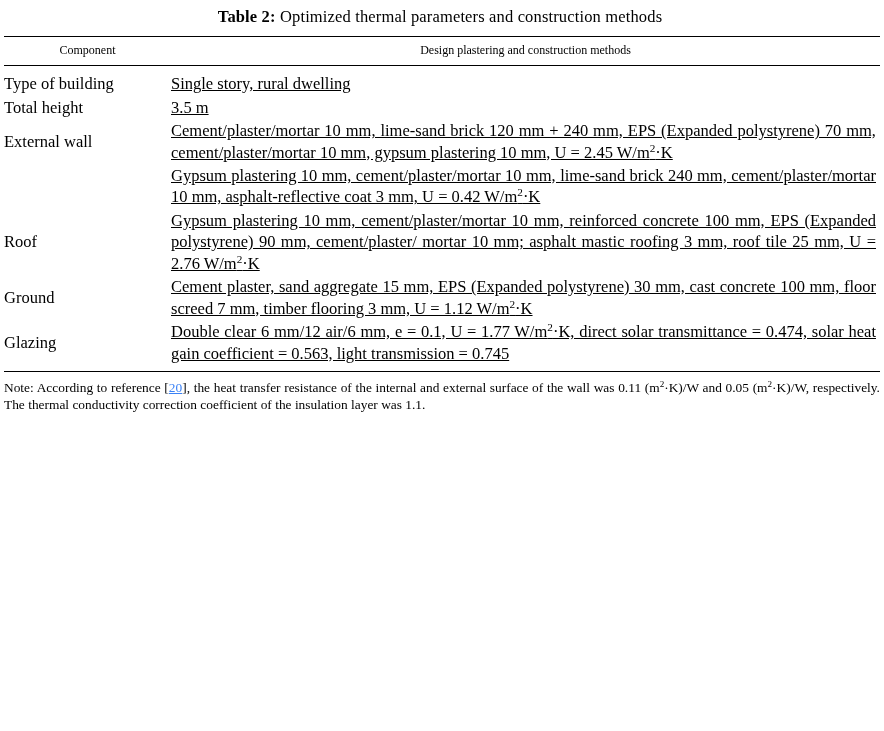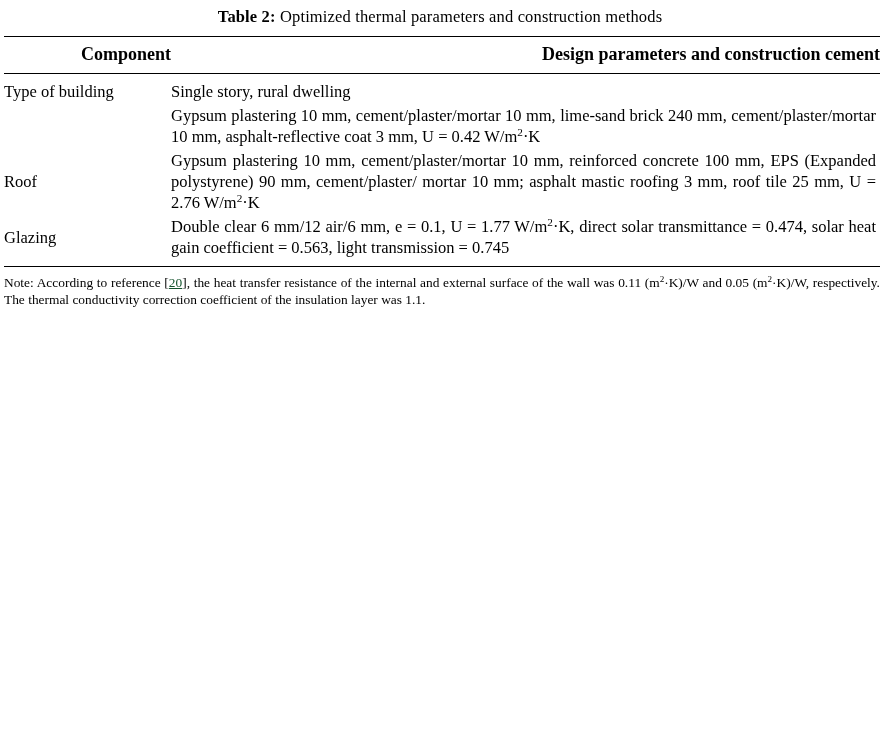--- a/index.html
+++ b/index.html
@@ -45,40 +45,41 @@
   }
   .rule-mid {
     border-bottom: 0.9px solid #000;
   }
   .rule-bottom {
     border-bottom: 1.1px solid #000;
     margin-top: 30px;
   }
 
   th.hdr {
-    text-align: right;
-    font-weight: bold;
-    font-size: 18px;
+    text-align: center;
+    font-weight: normal;
+    font-size: 12px;
     padding: 6px 0 6px 0;
     vertical-align: top;
     line-height: 1.32;
   }
   td.cell {
     vertical-align: middle;
     padding: 1px 0 1px 0;
     line-height: 1.30;
     font-size: 16.5px;
   }
   td.comp {
     padding-right: 8px;
   }
   td.desc {
     text-align: justify;
     text-align-last: left;
     padding-right: 4px;
+    text-decoration: underline;
   }
   tr.first-body td.cell {
     padding-top: 7px;
   }
   tr.last-body td.cell {
     padding-bottom: 7px;
   }
   sup {
     font-size: 0.68em;
     vertical-align: super;
@@ -86,56 +87,68 @@
   }
   .note {
     margin-top: 7px;
     font-size: 13.4px;
     line-height: 1.30;
     text-align: justify;
     text-align-last: left;
     width: 876px;
   }
   .note .ref-link {
-    color: #14532d;
+    color: #3b82f6;
   }
 </style>
 </head>
 <body>
 
 <div class="page">
 
   <div class="table-caption">
     <span class="cap-label">Table 2:</span>
     <span>Optimized thermal parameters and construction methods</span>
   </div>
 
   <table class="main">
     <colgroup>
         <col class="c1">
         <col class="c2">
       </colgroup>
     <thead>
       <tr class="rule-top">
         <th class="hdr rule-mid">Component</th>
-        <th class="hdr rule-mid">Design parameters and construction cement</th>
+        <th class="hdr rule-mid">Design plastering and construction methods</th>
       </tr>
     </thead>
     <tbody>
       <tr class="first-body">
         <td class="cell comp">Type of building</td>
         <td class="cell desc">Single story, rural dwelling</td>
       </tr>
       <tr>
+        <td class="cell comp">Total height</td>
+        <td class="cell desc">3.5 m</td>
+      </tr>
+      <tr>
+        <td class="cell comp">External wall</td>
+        <td class="cell desc"><span>Cement/plaster/mortar 10 mm, lime-sand brick 120 mm + 240 mm, EPS (Expanded polystyrene) 70 mm, cement/plaster/mortar 10 mm, gypsum plastering 10 mm, U = 2.45 W/m</span><sup>2</sup><span>·K</span></td>
+      </tr>
+      <tr>
         <td class="cell comp"></td>
         <td class="cell desc"><span>Gypsum plastering 10 mm, cement/plaster/mortar 10 mm, lime-sand brick 240 mm, cement/plaster/mortar 10 mm, asphalt-reflective coat 3 mm, U = 0.42 W/m</span><sup>2</sup><span>·K</span></td>
       </tr>
       <tr>
         <td class="cell comp">Roof</td>
         <td class="cell desc"><span>Gypsum plastering 10 mm, cement/plaster/mortar 10 mm, reinforced concrete 100 mm, EPS (Expanded polystyrene) 90 mm, cement/plaster/ mortar 10 mm; asphalt mastic roofing 3 mm, roof tile 25 mm, U = 2.76 W/m</span><sup>2</sup><span>·K</span></td>
+      </tr>
+      <tr>
+        <td class="cell comp">Ground</td>
+        <td class="cell desc"><span>Cement plaster, sand aggregate 15 mm, EPS (Expanded polystyrene) 30 mm, cast concrete 100 mm, floor screed 7 mm, timber flooring 3 mm, U = 1.12 W/m</span><sup>2</sup><span>·K</span></td>
       </tr>
       <tr class="last-body rule-bottom">
         <td class="cell comp">Glazing</td>
         <td class="cell desc"><span>Double clear 6 mm/12 air/6 mm, e = 0.1, U = 1.77 W/m</span><sup>2</sup><span>·K, direct solar transmittance = 0.474, solar heat gain coefficient = 0.563, light transmission = 0.745</span></td>
       </tr>
     </tbody>
   </table>
 
   <div class="note">
     <span>Note: According to reference [</span><a class="ref-link" href="#">20</a><span>], the heat transfer resistance of the internal and external surface of the wall was 0.11 (m</span><sup>2</sup><span>·K)/W and 0.05 (m</span><sup>2</sup><span>·K)/W, respectively. The thermal conductivity correction coefficient of the insulation layer was 1.1.</span>

